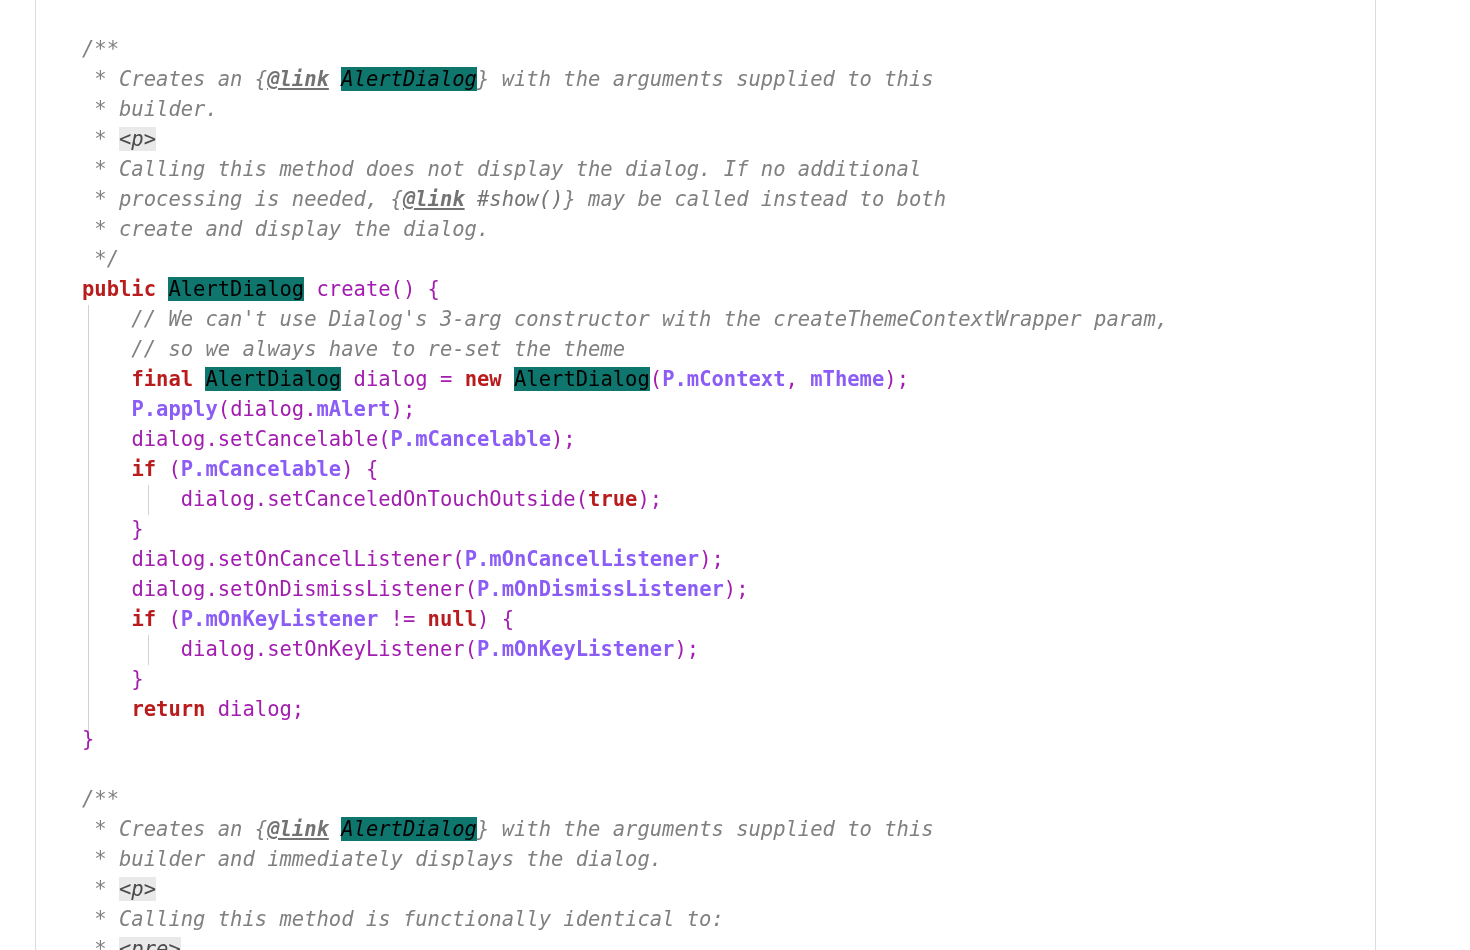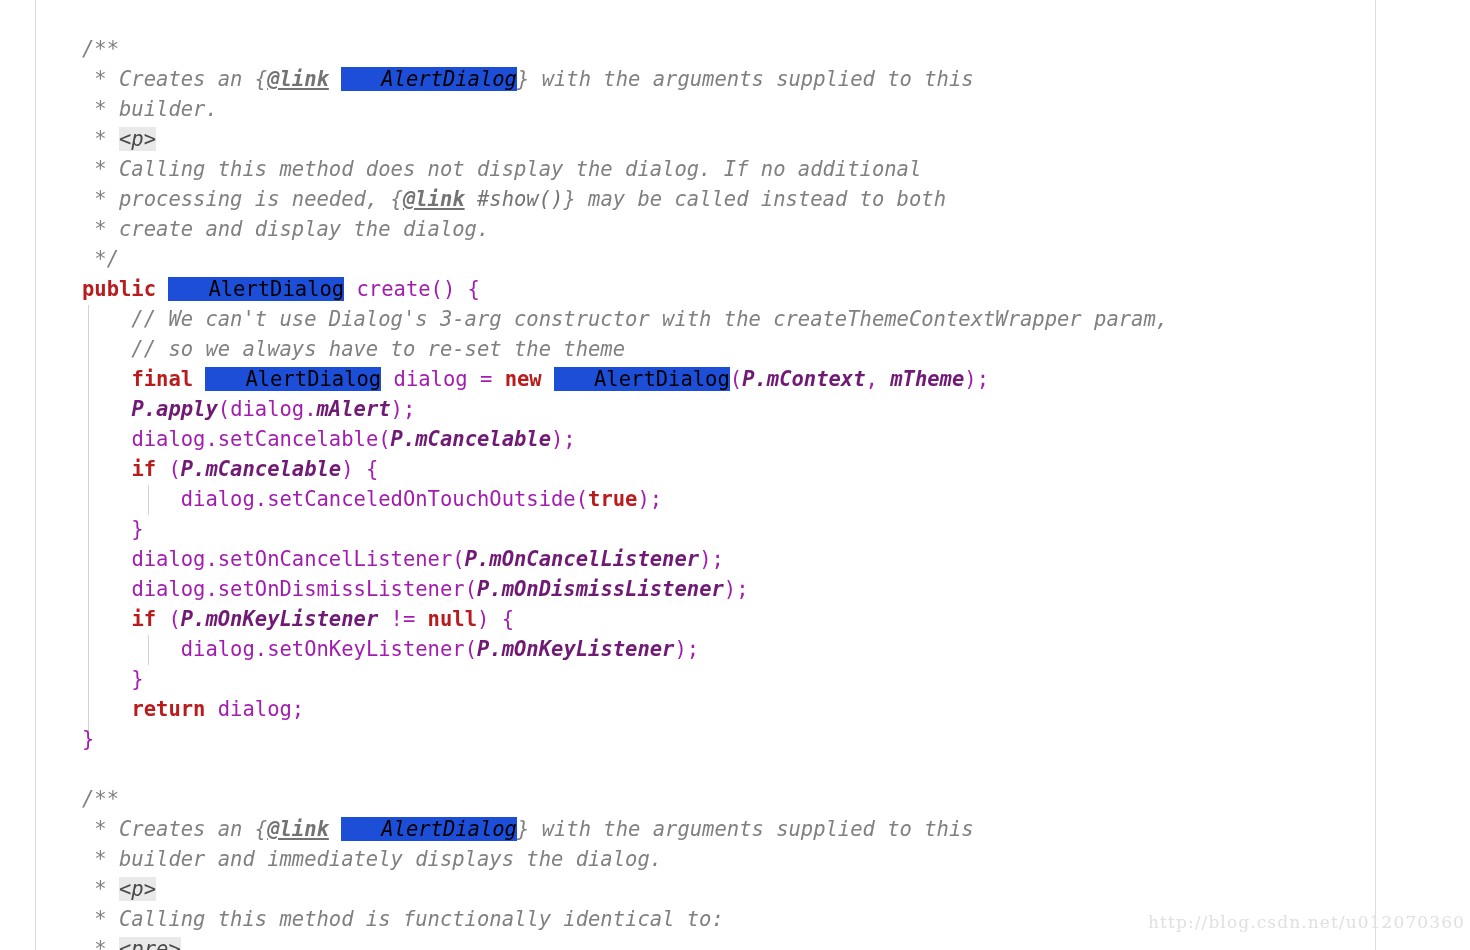--- a/index.html
+++ b/index.html
@@ -60,22 +60,22 @@
   }
   .ln { display: block; height: 30px; padding-left: 82px; }
 
   
   .cmt       { color: #808080; font-style: italic; }
   .cmt-tag   { color: #737373; font-style: italic; font-weight: bold;
                text-decoration: underline; }
   .cmt-ref   { color: #737373; font-style: italic; }
   .cmt-code  { color: #4a4a4a; font-style: italic; background: #e9e9e9; }
   .kw        { color: #b91c1c; font-weight: bold; }
-  .type-hl   { background: #1d4ed8; color: #000000; padding-left: 40px; }
-  .fld       { color: #701a75; font-weight: bold; font-style: italic; }
+  .type-hl   { background: #0f766e; color: #000000; }
+  .fld       { color: #8b5cf6; font-weight: bold; }
   .plain     { color: #a21caf; }
 
   
   #watermark {
     position: absolute;
     left: 1148px;
     top: 912px;
     font-family: "DejaVu Serif", serif;
     font-size: 17px;
     letter-spacing: 1.1px;
@@ -91,15 +91,14 @@
 
   <div class="vrule" id="gutter-rule"></div>
   <div class="vrule" id="margin-rule"></div>
 
   <div class="indent-guide" id="guide-lvl1"></div>
   <div class="indent-guide" id="guide-lvl2a"></div>
   <div class="indent-guide" id="guide-lvl2b"></div>
 
   <pre id="code"><span class="ln"><span class="cmt">/**</span></span><span class="ln"><span class="cmt"> * Creates an </span><span class="cmt">{</span><span class="cmt-tag">@link</span><span class="cmt"> </span><span class="cmt-ref type-hl">AlertDialog</span><span class="cmt">}</span><span class="cmt"> with the arguments supplied to this</span></span><span class="ln"><span class="cmt"> * builder.</span></span><span class="ln"><span class="cmt"> * </span><span class="cmt-code">&lt;p&gt;</span><span class="cmt"></span></span><span class="ln"><span class="cmt"> * Calling this method does not display the dialog. If no additional</span></span><span class="ln"><span class="cmt"> * processing is needed, </span><span class="cmt">{</span><span class="cmt-tag">@link</span><span class="cmt"> </span><span class="cmt-ref">#show()</span><span class="cmt">}</span><span class="cmt"> may be called instead to both</span></span><span class="ln"><span class="cmt"> * create and display the dialog.</span></span><span class="ln"><span class="cmt"> */</span></span><span class="ln"><span class="plain"></span><span class="kw">public</span><span class="plain"> </span><span class="type-hl">AlertDialog</span><span class="plain"> </span><span class="plain">create</span><span class="plain">() {</span></span><span class="ln"><span class="cmt">    // We can't use Dialog's 3-arg constructor with the createThemeContextWrapper param,</span></span><span class="ln"><span class="cmt">    // so we always have to re-set the theme</span></span><span class="ln"><span class="plain">    </span><span class="kw">final</span><span class="plain"> </span><span class="type-hl">AlertDialog</span><span class="plain"> </span><span class="plain">dialog</span><span class="plain"> = </span><span class="kw">new</span><span class="plain"> </span><span class="type-hl">AlertDialog</span><span class="plain">(</span><span class="fld">P.mContext</span><span class="plain">, </span><span class="fld">mTheme</span><span class="plain">);</span></span><span class="ln"><span class="plain">    </span><span class="fld">P.apply</span><span class="plain">(</span><span class="plain">dialog.</span><span class="fld">mAlert</span><span class="plain">);</span></span><span class="ln"><span class="plain">    </span><span class="plain">dialog.</span><span class="plain">setCancelable</span><span class="plain">(</span><span class="fld">P.mCancelable</span><span class="plain">);</span></span><span class="ln"><span class="plain">    </span><span class="kw">if</span><span class="plain"> (</span><span class="fld">P.mCancelable</span><span class="plain">) {</span></span><span class="ln"><span class="plain">        </span><span class="plain">dialog.</span><span class="plain">setCanceledOnTouchOutside</span><span class="plain">(</span><span class="kw">true</span><span class="plain">);</span></span><span class="ln"><span class="plain">    }</span></span><span class="ln"><span class="plain">    </span><span class="plain">dialog.</span><span class="plain">setOnCancelListener</span><span class="plain">(</span><span class="fld">P.mOnCancelListener</span><span class="plain">);</span></span><span class="ln"><span class="plain">    </span><span class="plain">dialog.</span><span class="plain">setOnDismissListener</span><span class="plain">(</span><span class="fld">P.mOnDismissListener</span><span class="plain">);</span></span><span class="ln"><span class="plain">    </span><span class="kw">if</span><span class="plain"> (</span><span class="fld">P.mOnKeyListener</span><span class="plain"> != </span><span class="kw">null</span><span class="plain">) {</span></span><span class="ln"><span class="plain">        </span><span class="plain">dialog.</span><span class="plain">setOnKeyListener</span><span class="plain">(</span><span class="fld">P.mOnKeyListener</span><span class="plain">);</span></span><span class="ln"><span class="plain">    }</span></span><span class="ln"><span class="plain">    </span><span class="kw">return</span><span class="plain"> </span><span class="plain">dialog</span><span class="plain">;</span></span><span class="ln"><span class="plain">}</span></span><span class="ln">&nbsp;</span><span class="ln"><span class="cmt">/**</span></span><span class="ln"><span class="cmt"> * Creates an </span><span class="cmt">{</span><span class="cmt-tag">@link</span><span class="cmt"> </span><span class="cmt-ref type-hl">AlertDialog</span><span class="cmt">}</span><span class="cmt"> with the arguments supplied to this</span></span><span class="ln"><span class="cmt"> * builder and immediately displays the dialog.</span></span><span class="ln"><span class="cmt"> * </span><span class="cmt-code">&lt;p&gt;</span><span class="cmt"></span></span><span class="ln"><span class="cmt"> * Calling this method is functionally identical to:</span></span><span class="ln"><span class="cmt"> * </span><span class="cmt-code">&lt;pre&gt;</span><span class="cmt"></span></span></pre>
 
-  <div id="watermark">http://blog.csdn.net/u012070360</div>
 
 </div>
 
 </body></html>

